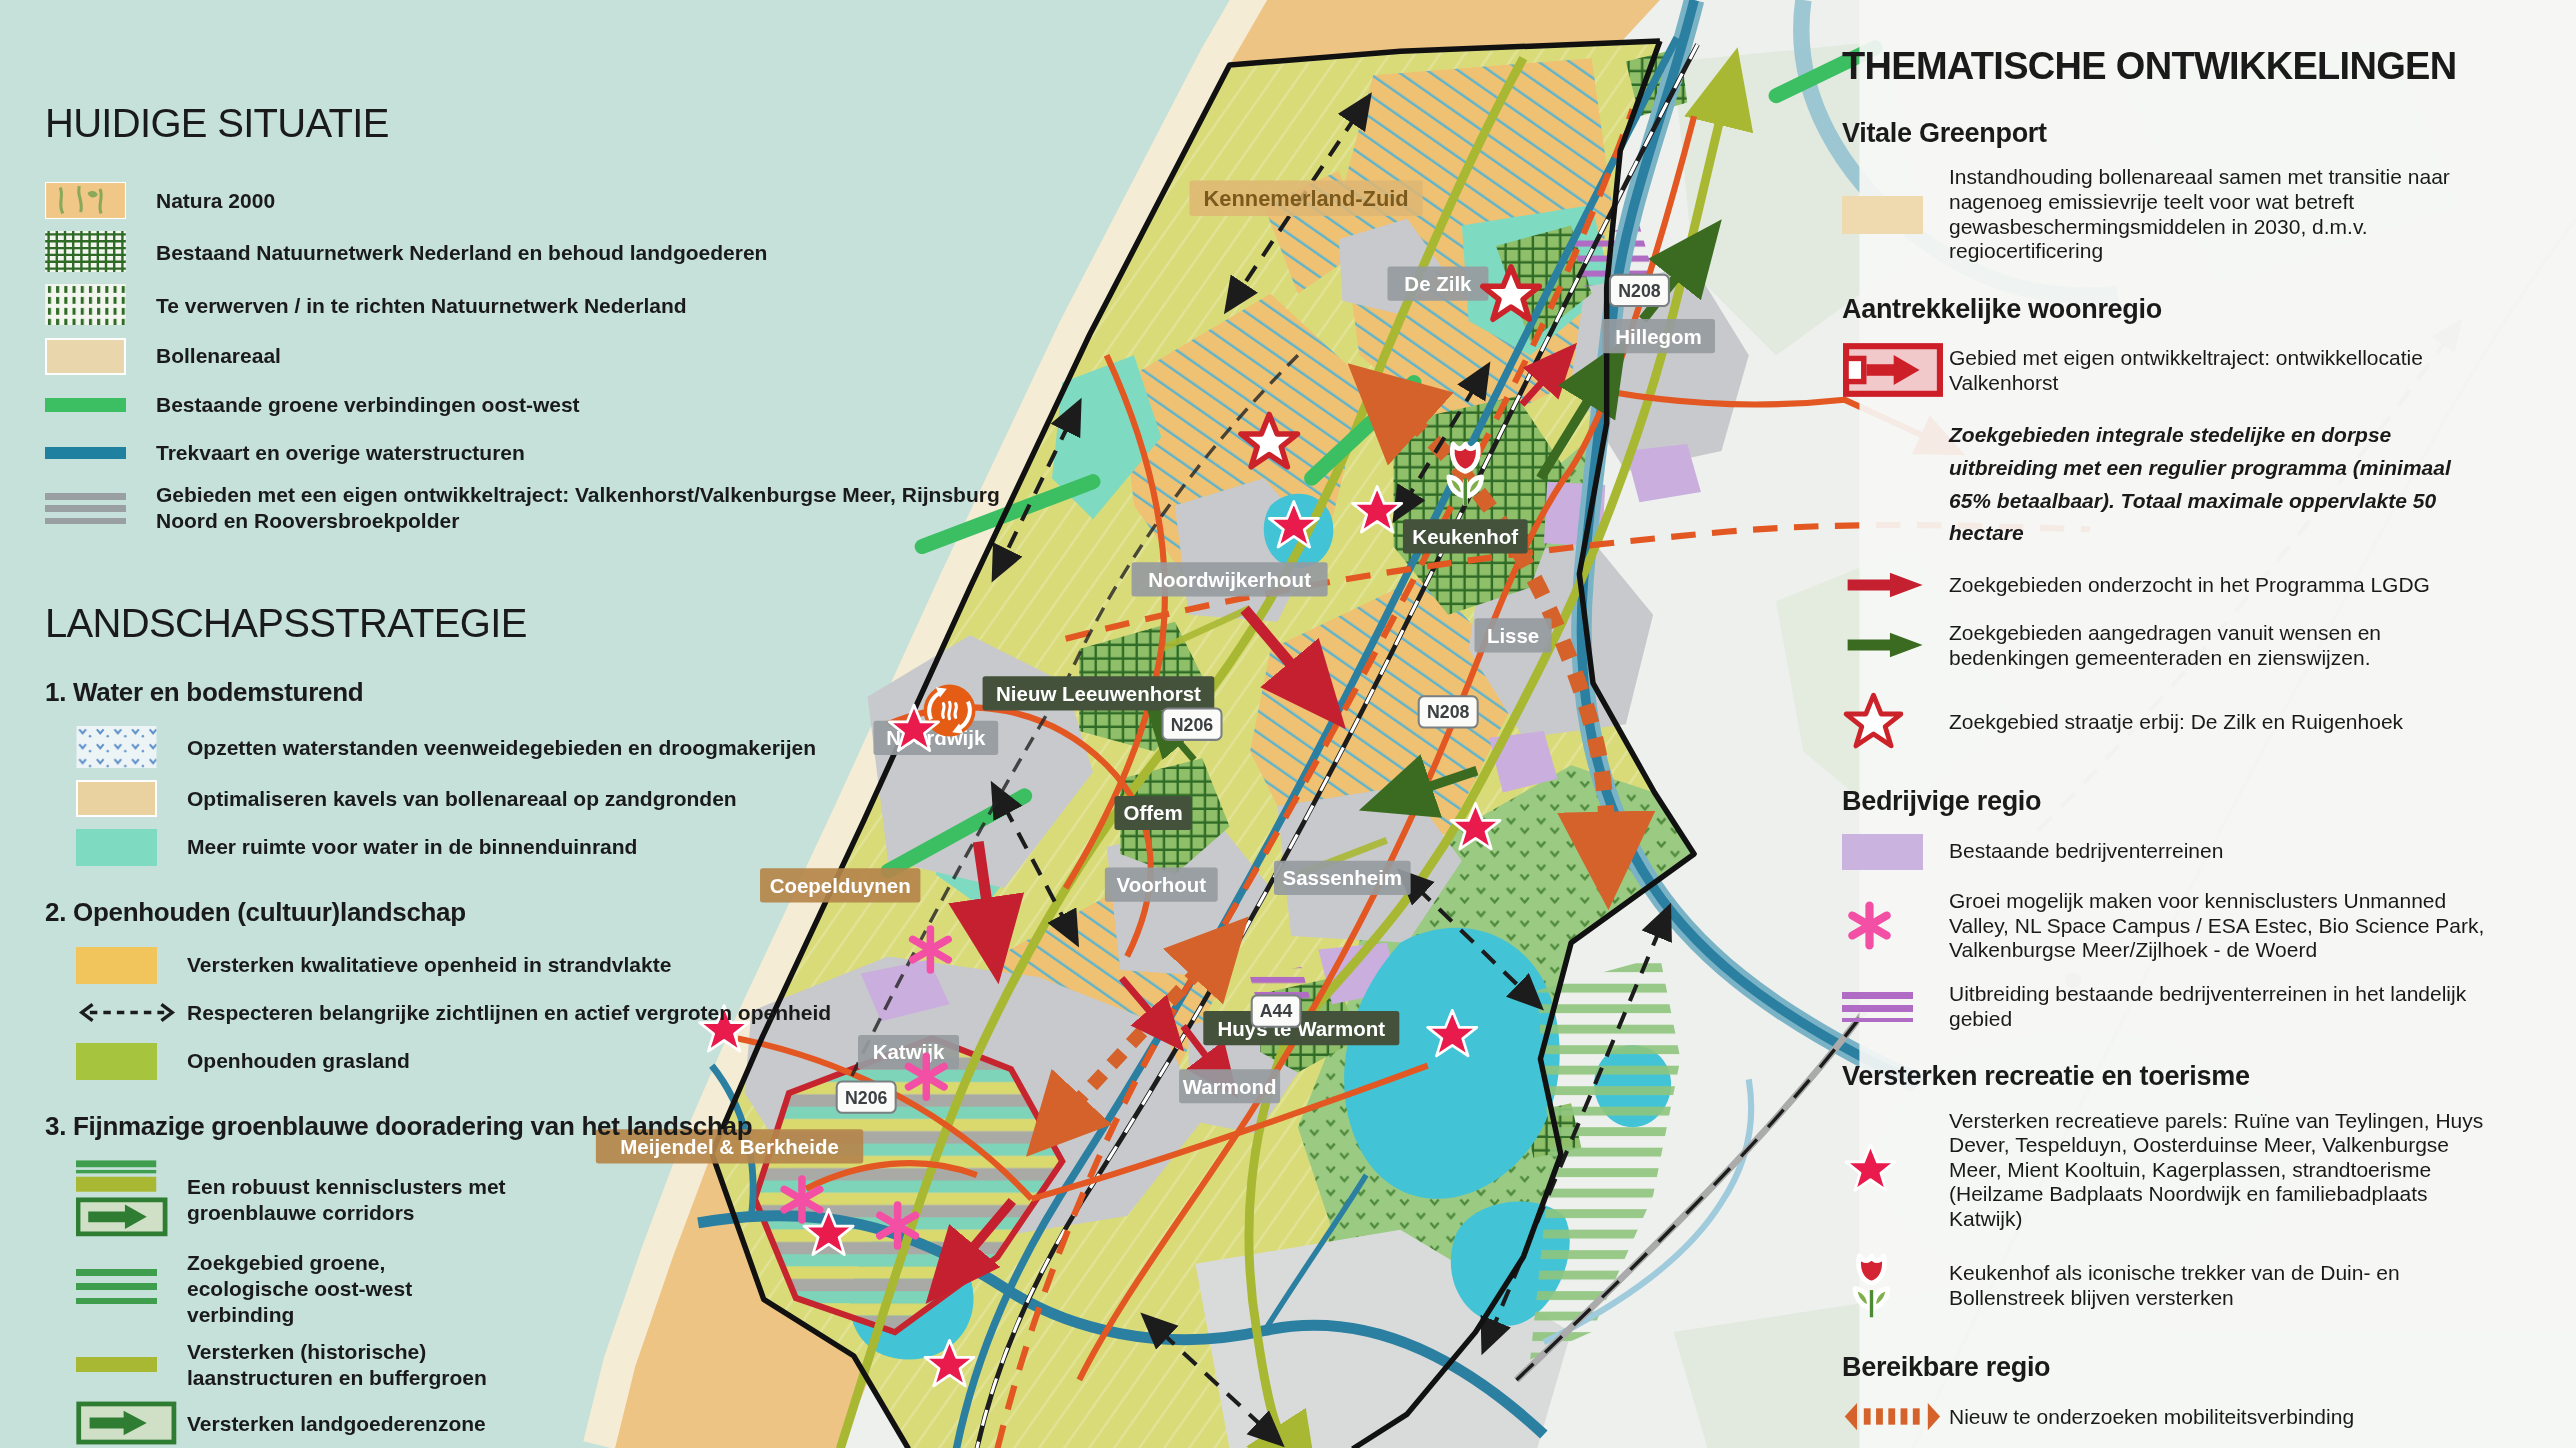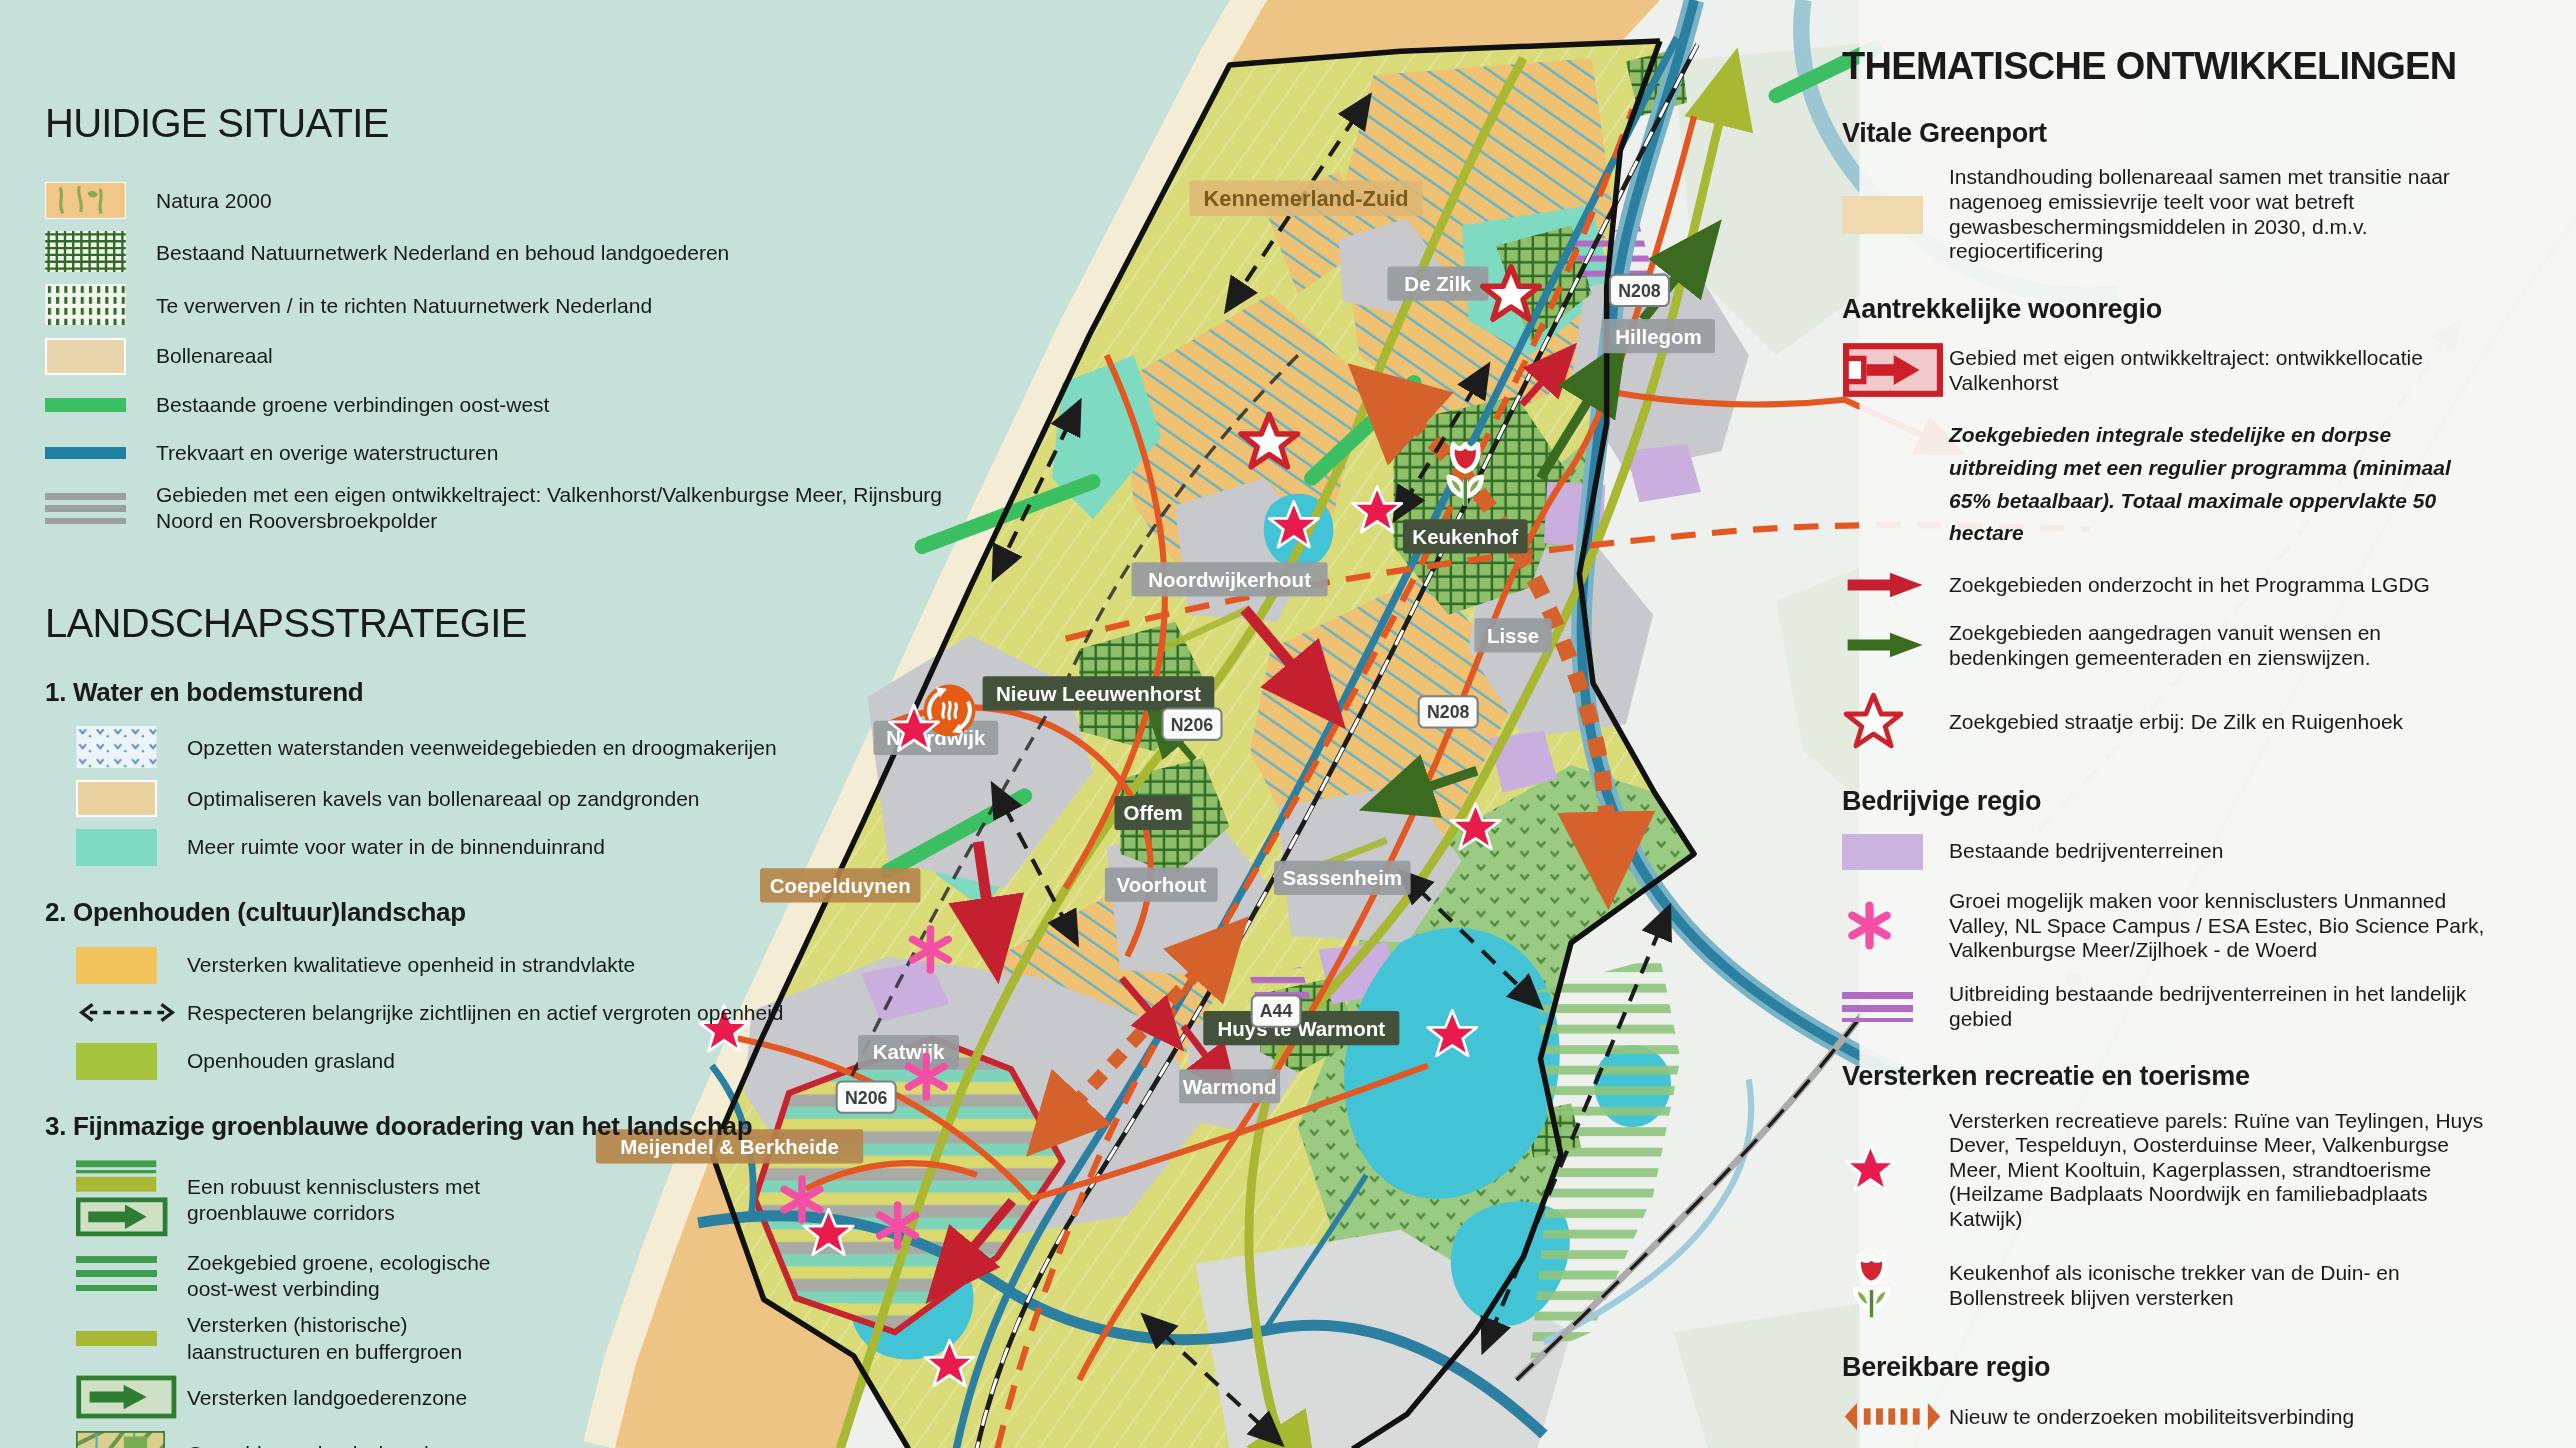--- a/index.html
+++ b/index.html
@@ -3,21 +3,21 @@
 <meta charset="utf-8">
 <style>
   html,body{margin:0;padding:0;}
   body{font-family:"Liberation Sans",sans-serif;color:#1a1a1a;}
   .stage{position:relative;width:2576px;height:1449px;overflow:hidden;background:#c5e1da;}
   #map{position:absolute;left:0;top:0;width:2576px;height:1449px;}
 
   
   .legend-left{position:absolute;left:45px;top:101px;width:977px;}
   .lg-title{font-size:40px;font-weight:normal;letter-spacing:-0.7px;margin:0 0 36px 0;}
-  .lg-row{display:flex;align-items:center;margin-bottom:10.2px;min-height:38px;}
+  .lg-row{display:flex;align-items:center;margin-bottom:10.2px;min-height:38px;font-weight:bold;}
   .lg-swcol{width:111px;flex:0 0 111px;display:flex;align-items:center;}
   .lg-label{font-size:21px;line-height:1.25;max-width:847px;}
   .ls-sec{margin-top:31px;}
   .ls-head{font-size:26px;font-weight:bold;margin:0 0 18px 0;letter-spacing:-0.3px;}
   .ls-sec .lg-row{padding-left:31px;}
   .sec3 .lg-label{max-width:321px;}
 
   
   .sw{box-sizing:border-box;display:block;}
   .sw-bollenareaal{width:81px;height:37px;background:#e9d6ad;border:2px solid #fff;}

